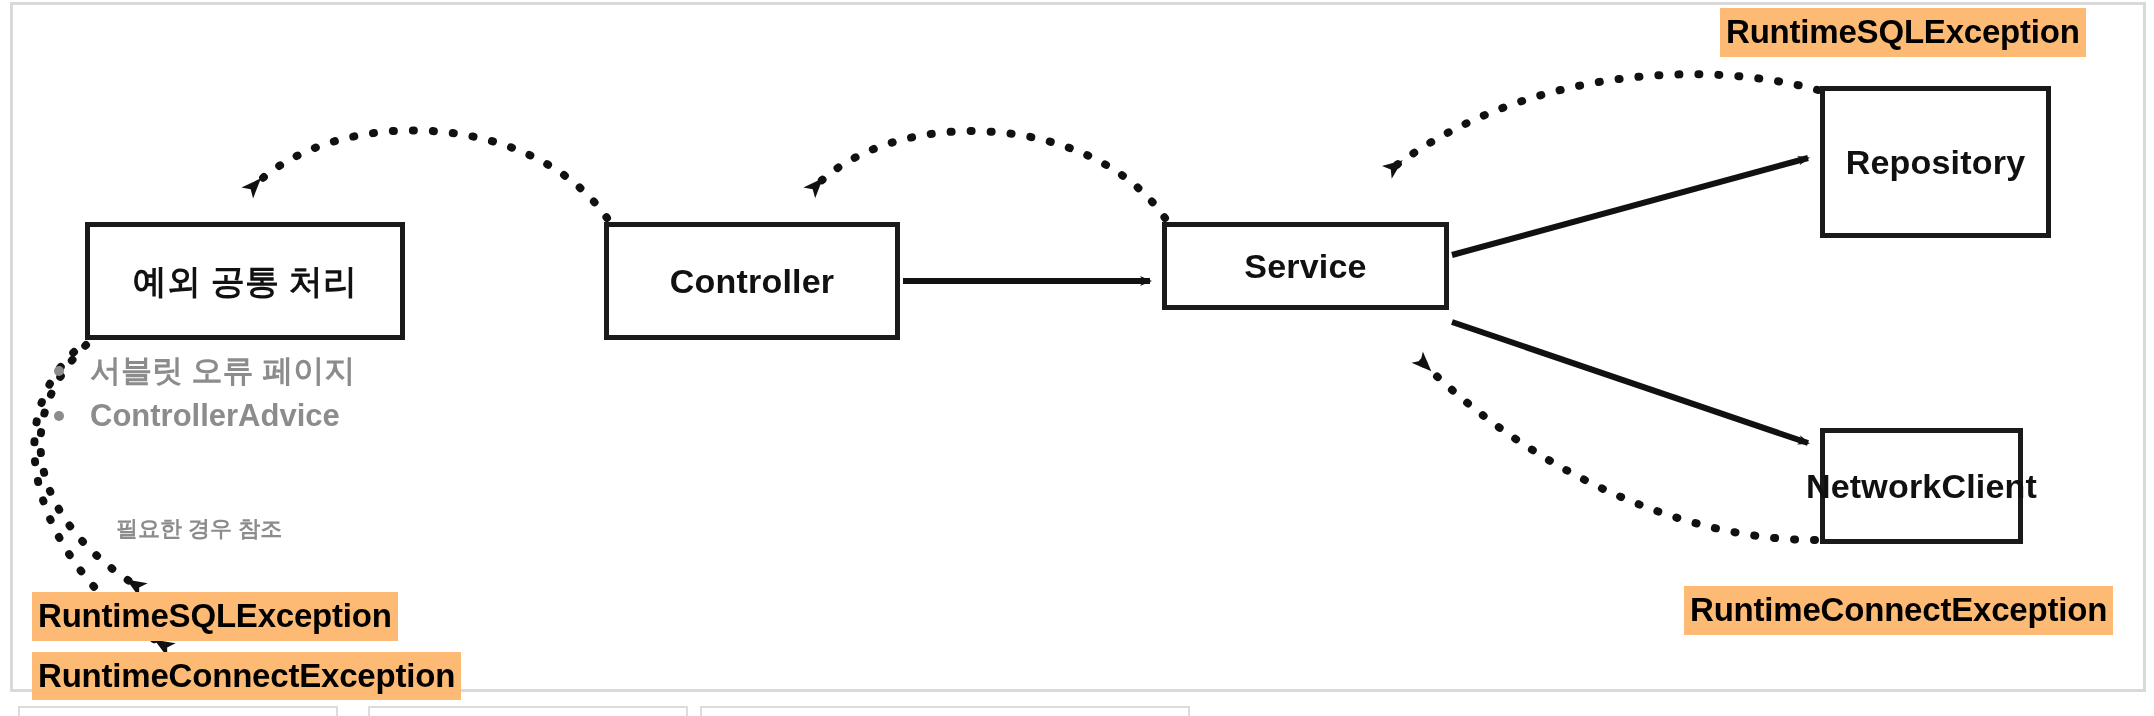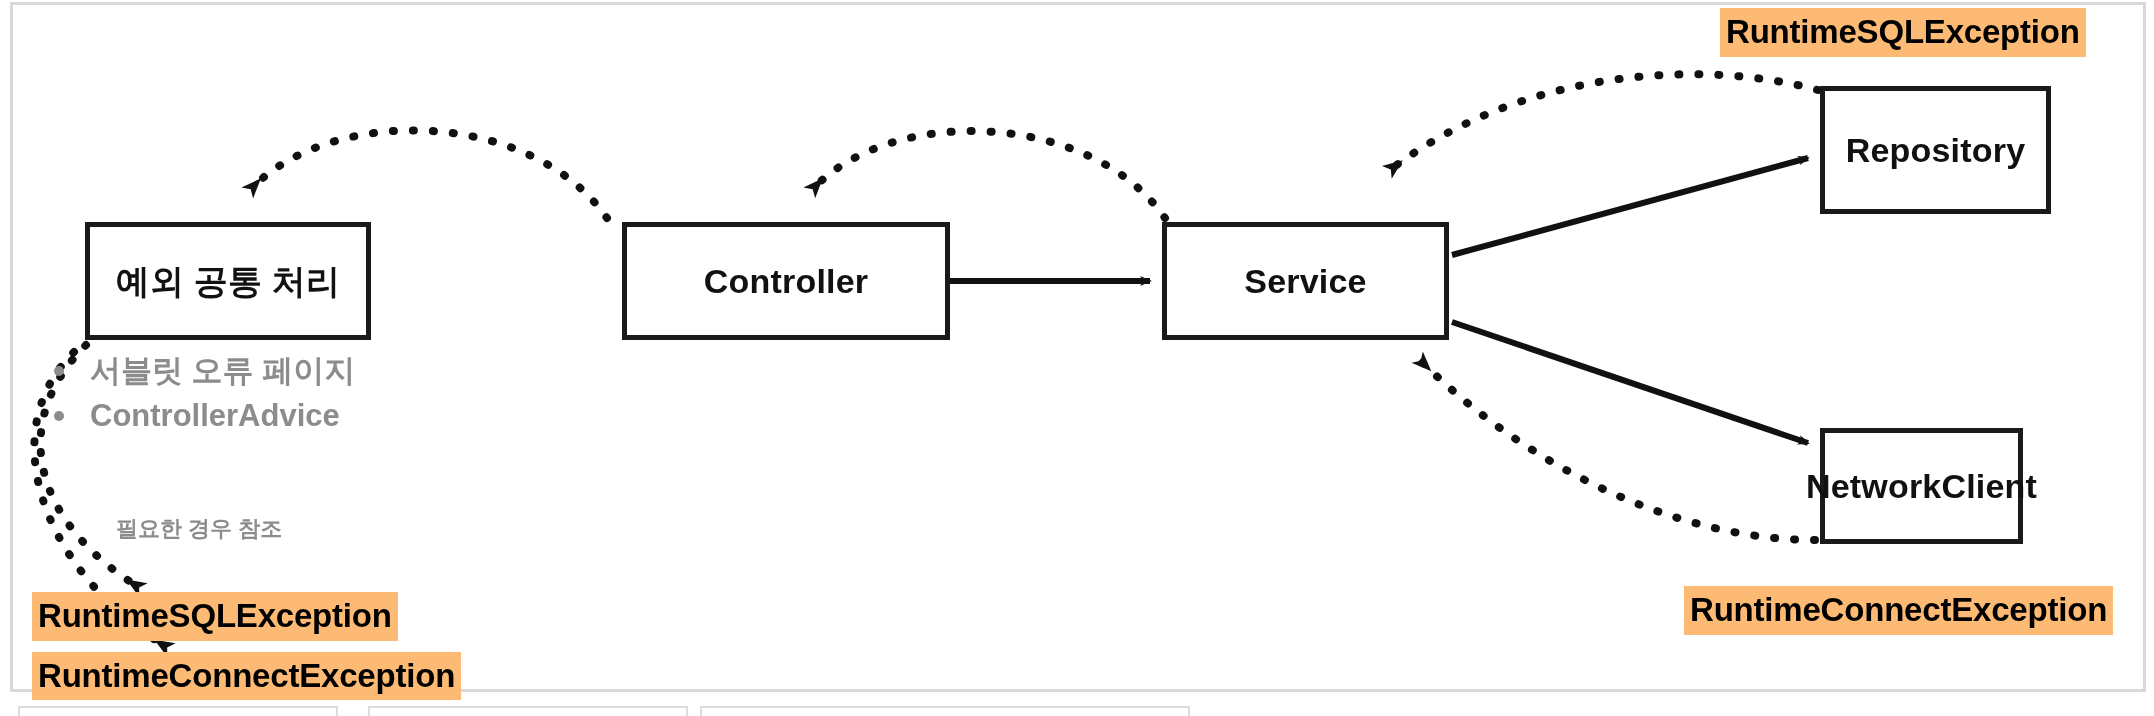--- a/index.html
+++ b/index.html
@@ -70,24 +70,24 @@
     font-weight: 700;
     letter-spacing: 0.2px;
   }
   .node-label {
     font-size: 34px;
     line-height: 1;
     white-space: nowrap;
   }
   .node.kr .node-label { font-size: 34px; }
 
-  #node-exception { left: 85px;  top: 222px; width: 286px; height: 118px; }
-  #node-controller { left: 604px; top: 222px; width: 328px; height: 118px; margin-left: 18px; }
-  #node-service   { left: 1162px; top: 222px; width: 287px; height: 118px; }
-  #node-repository{ left: 1820px; top: 86px;  width: 231px; height: 128px; }
+  #node-exception { left: 85px;  top: 222px; width: 320px; height: 118px; }
+  #node-controller { left: 604px; top: 222px; width: 296px; height: 118px; }
+  #node-service   { left: 1162px; top: 222px; width: 287px; height: 88px; }
+  #node-repository{ left: 1820px; top: 86px;  width: 231px; height: 152px; }
   #node-network   { left: 1820px; top: 428px; width: 203px; height: 116px; }
 
   
   .chip {
     position: absolute;
     background: #fdba74;
     color: #000000;
     font-size: 33px;
     font-weight: 700;
     line-height: 1;

